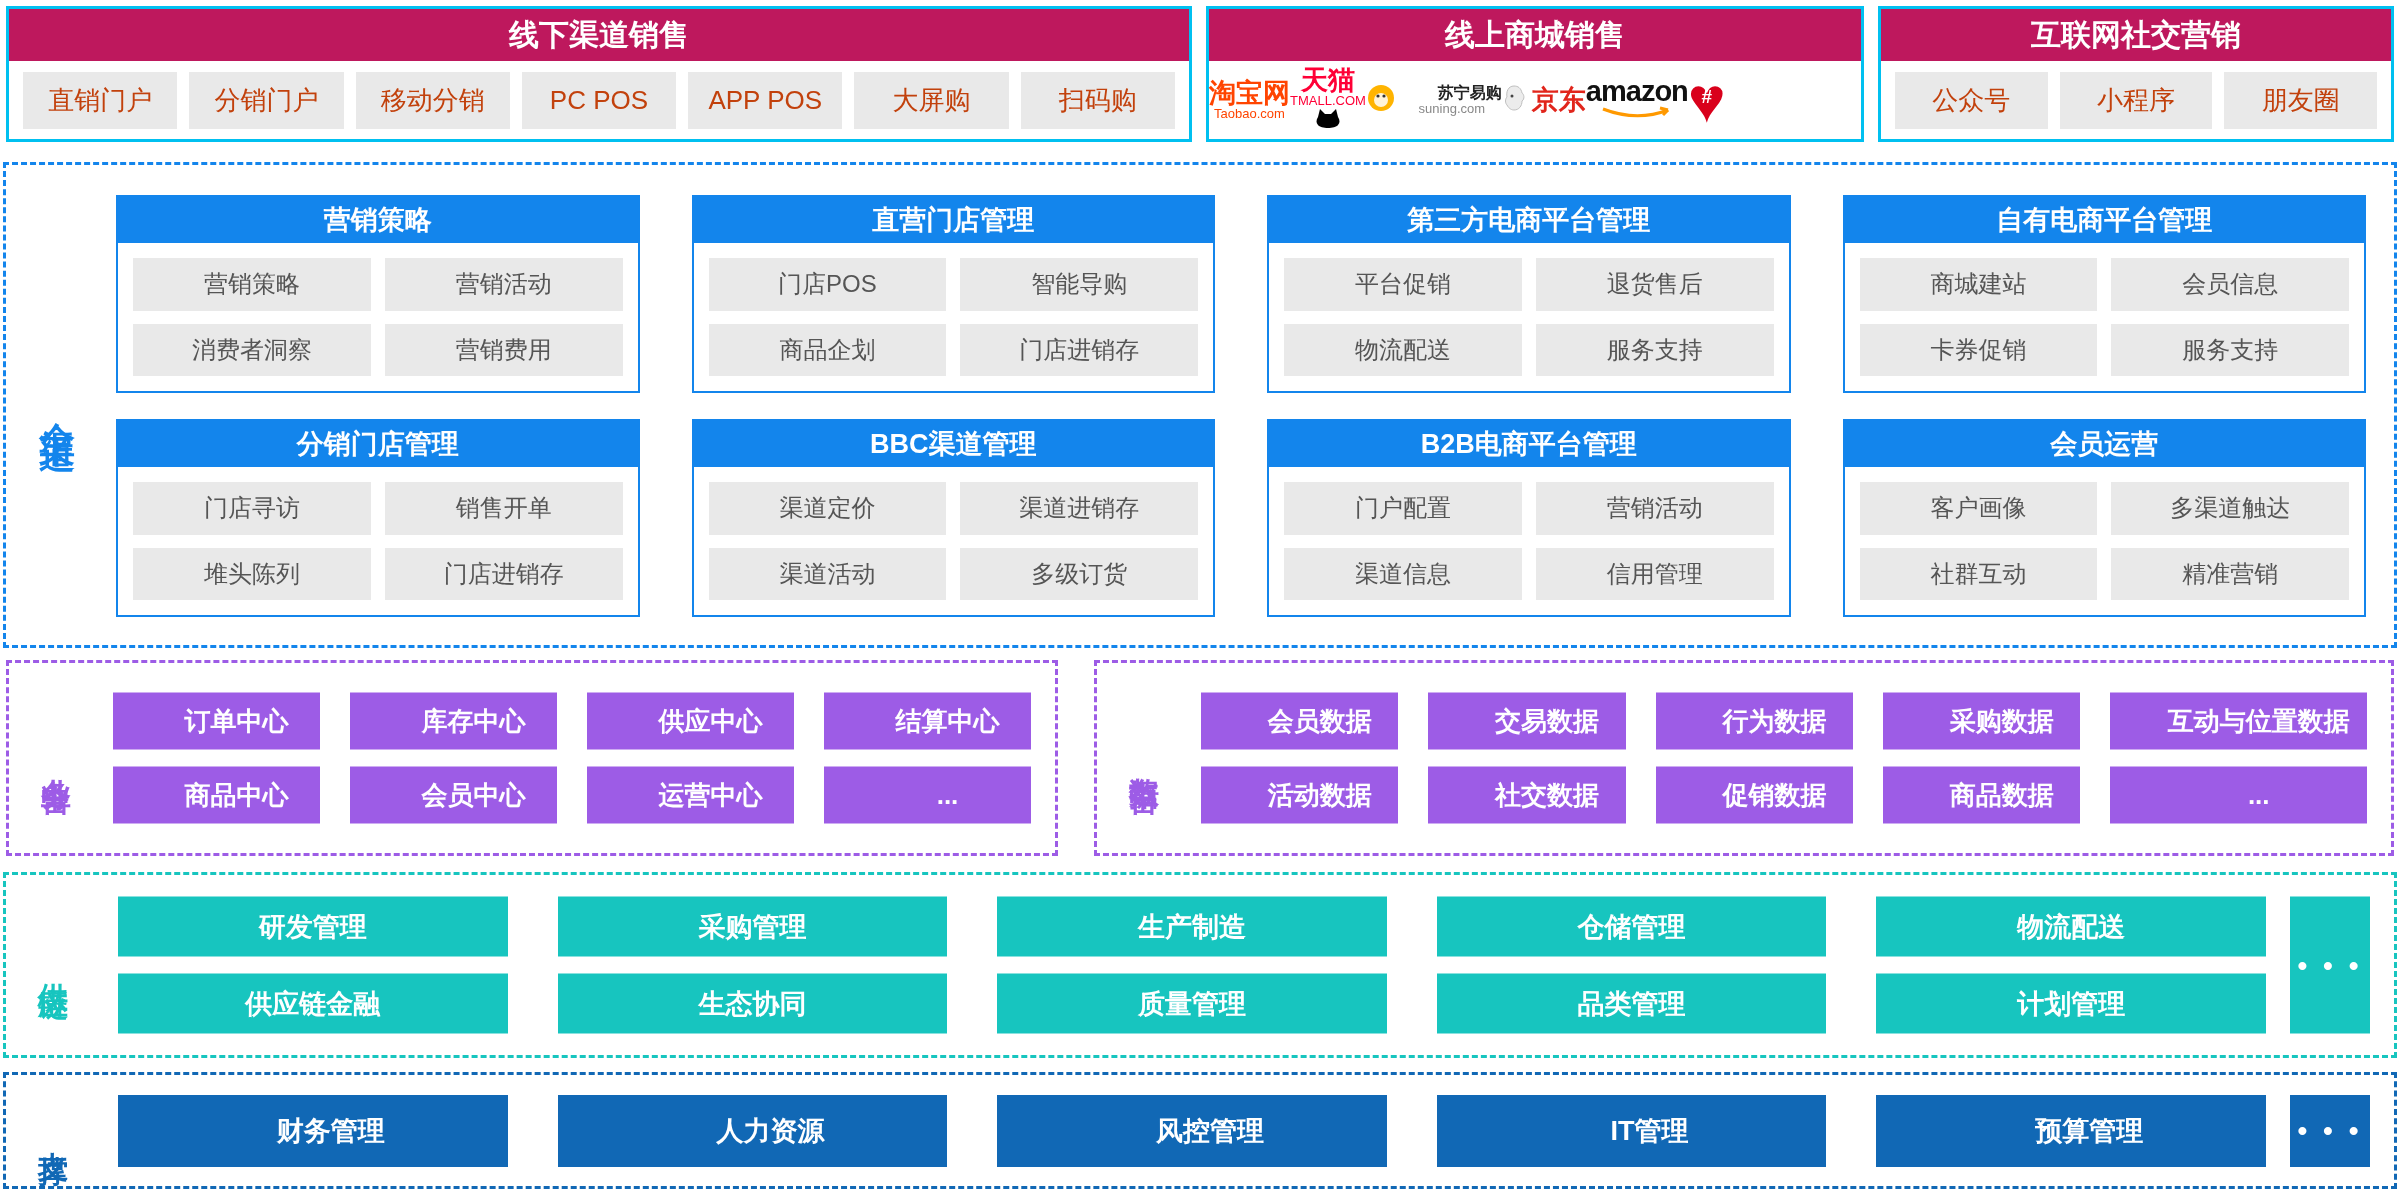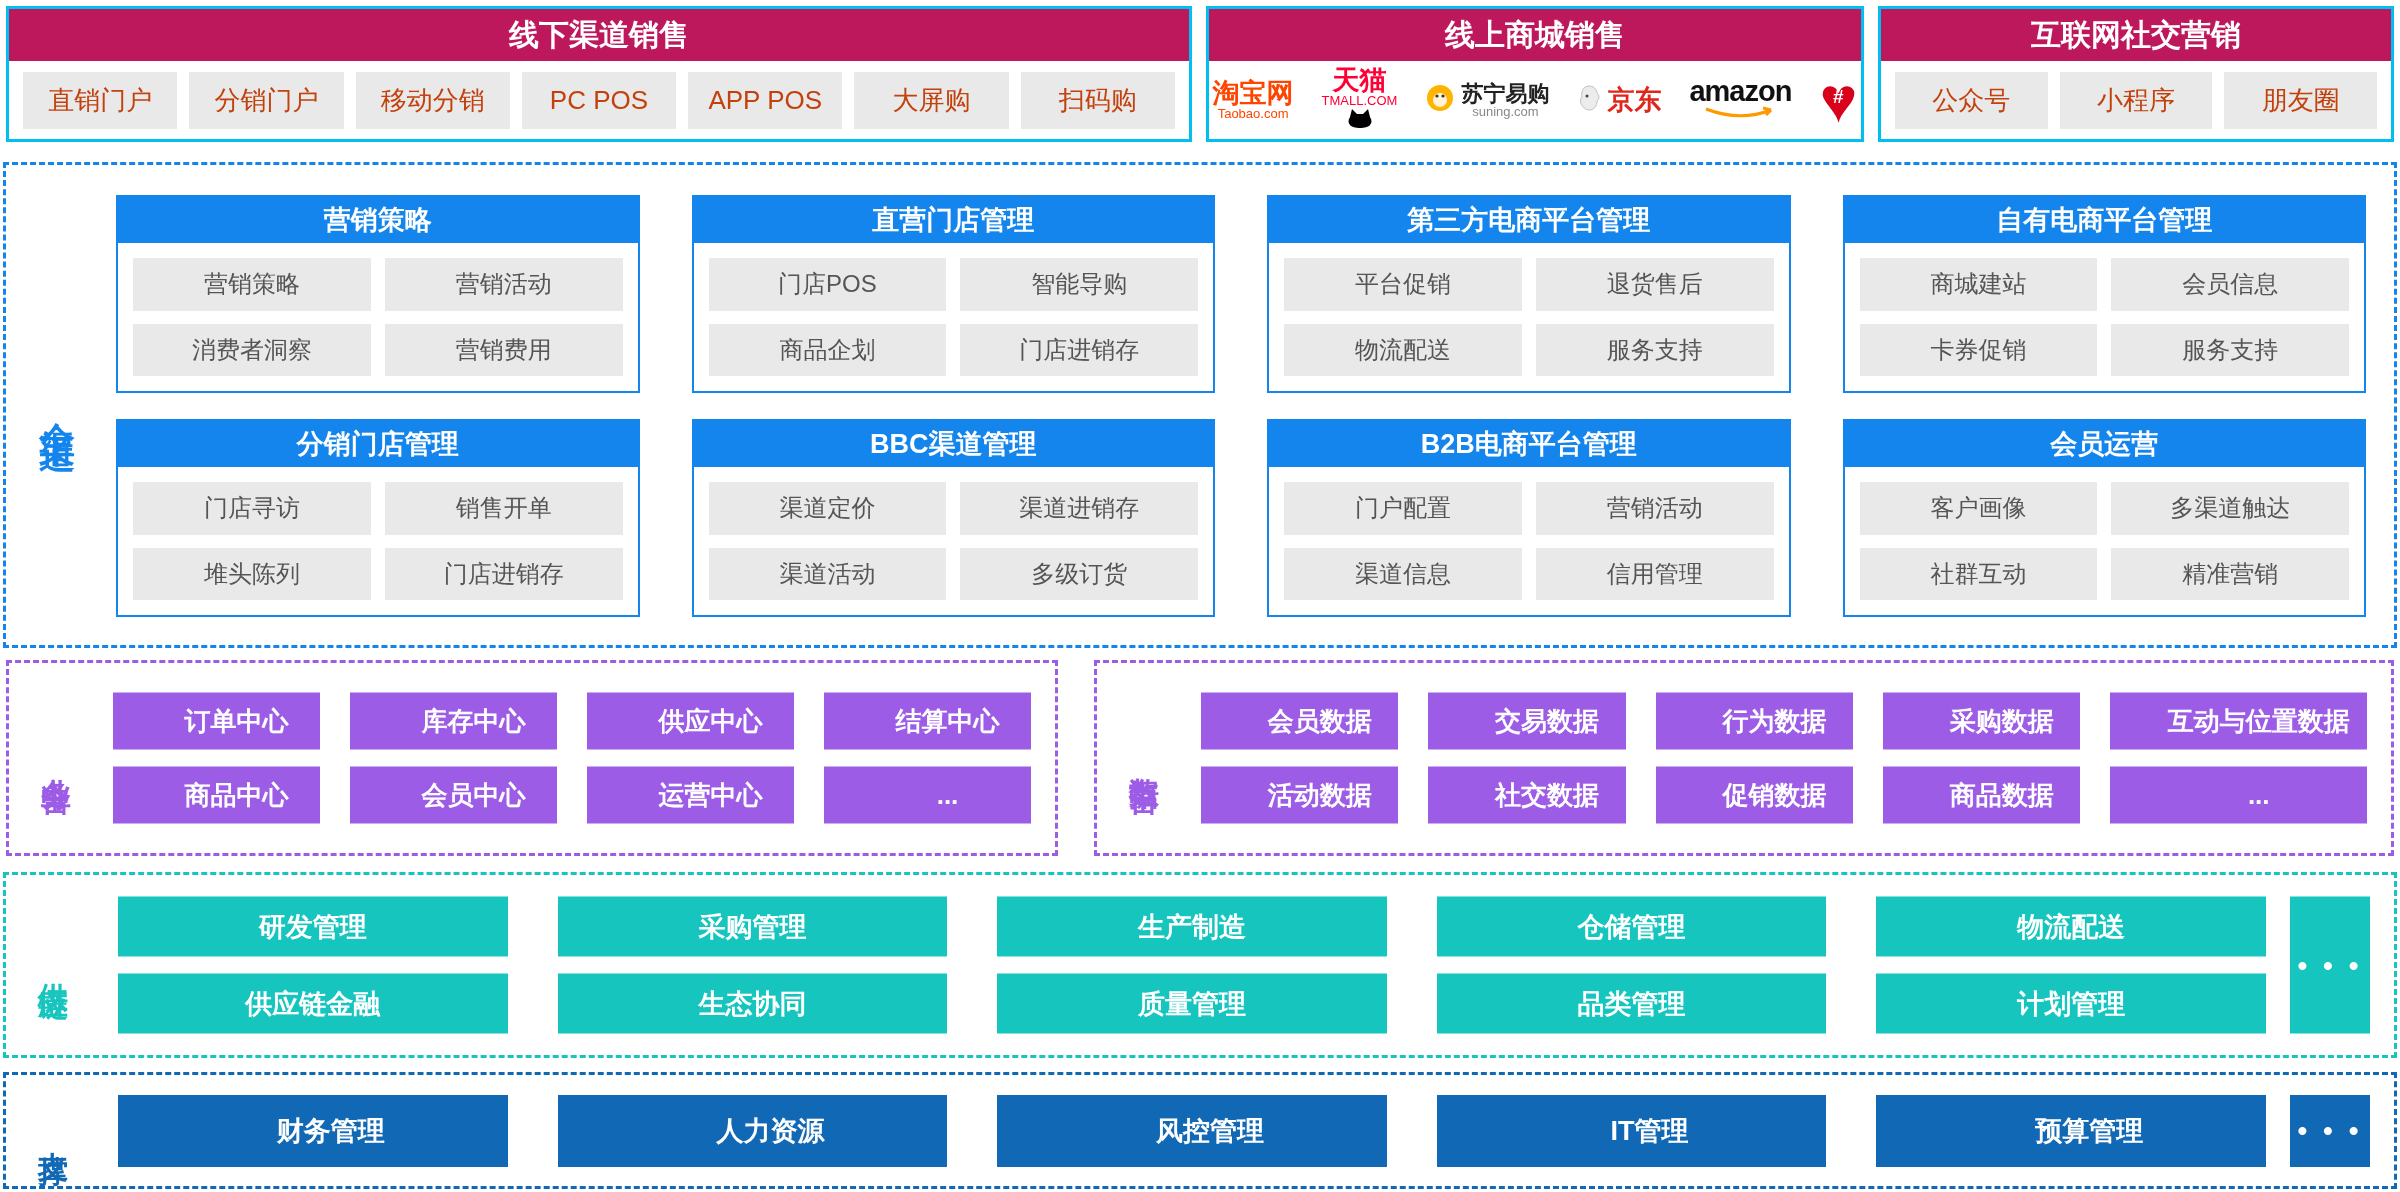--- a/index.html
+++ b/index.html
@@ -12,27 +12,27 @@
   .top-box.offline{width:1186px;}
   .top-box.online{width:658px;}
   .top-box.social{width:516px;}
   .top-box-header{height:52px;background:#be185d;color:#fff;font-size:30px;font-weight:bold;
       display:flex;align-items:center;justify-content:center;flex:none;}
   .top-box-body{flex:1;display:flex;align-items:center;padding:0 14px;gap:12px;}
   .gray-item{flex:1;height:57px;background:#E9E9E9;color:#c2410c;font-size:26px;
       display:flex;align-items:center;justify-content:center;white-space:nowrap;}
 
   
-  .logo-row{flex:1;display:flex;align-items:center;justify-content:center;gap:28px;}
+  .logo-row{flex:1;display:flex;align-items:center;justify-content:flex-start;}
   .logo{display:flex;flex-direction:column;align-items:center;justify-content:center;line-height:1.05;}
   .logo-name{font-weight:bold;font-size:27px;}
   .logo-sub{font-size:13px;}
   .taobao .logo-name,.taobao .logo-sub{color:#FF4400;}
   .tmall .logo-name,.tmall .logo-sub{color:#FF0036;}
-  .suning .logo-name{color:#222;font-size:22px;}
+  .suning .logo-name{color:#222;font-size:16px;margin-left:36px;}
   .suning .logo-sub{color:#888;}
   .jd .logo-name{color:#E1251B;}
   .amazon-name{color:#111;font-size:29px;font-weight:bold;letter-spacing:-1px;}
   .logo-pair{display:flex;align-items:center;gap:6px;}
   .heart-wrap{position:relative;display:flex;align-items:center;justify-content:center;}
   .heart-glyph{color:#D9001B;font-size:64px;line-height:1;}
   .heart-center{position:absolute;top:46%;left:50%;transform:translate(-50%,-50%);
       color:#fff;font-size:19px;font-weight:bold;}
 
   

